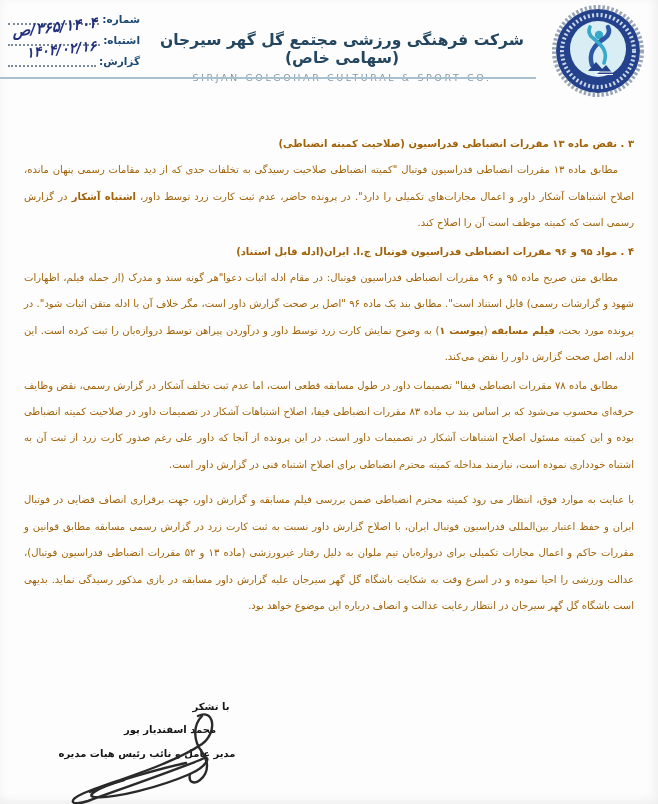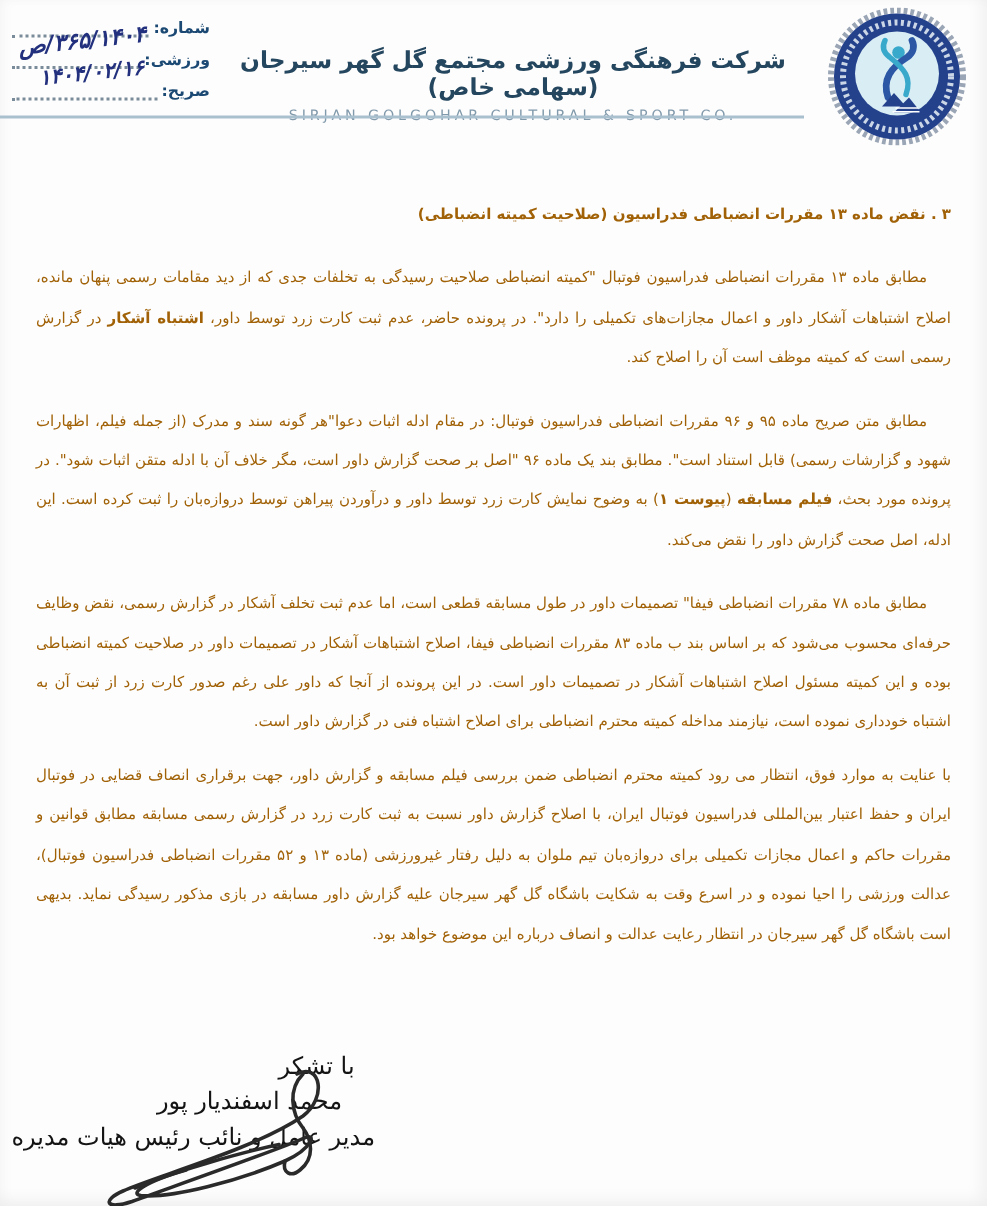--- a/index.html
+++ b/index.html
@@ -24,45 +24,45 @@
   .head-divider{position:absolute;top:77px;left:0;width:536px;height:2px;background:#a9c0cf;}
   
   .logo{position:absolute;top:5px;left:552px;width:92px;height:92px;}
   
   .body-text{
     position:absolute;top:131px;left:24px;width:610px;
     direction:rtl;text-align:justify;
     font-size:10px;line-height:26.4px;color:#a16207;
   }
   .sec-title{font-weight:bold;margin:0;}
-  .sec-para{margin:16px 0 2px;text-indent:16px;}
+  .sec-para{margin:0 0 2px;text-indent:16px;}
   .closing-para{margin:9px 0 0;text-indent:0;}
   .bold{font-weight:bold;}
   .sec{margin-bottom:2px;}
   
-  .sig-line{position:absolute;direction:rtl;font-weight:normal;color:#141414;white-space:nowrap;font-size:16px;}
+  .sig-line{position:absolute;direction:rtl;font-weight:bold;color:#141414;white-space:nowrap;font-size:10px;}
   .sig-thanks{top:701px;left:183px;width:56px;text-align:center;}
   .sig-name{top:724px;left:112px;width:116px;text-align:center;}
   .sig-title{top:748px;left:44px;width:206px;text-align:center;}
   .scribble{position:absolute;top:706px;left:52px;width:162px;height:98px;}
 </style>
 </head>
 <body>
 
 <div class="meta-block">
   <div class="meta-row">
     <span class="lbl">شماره:</span>
     <span class="leader"></span>
   </div>
   <div class="meta-row">
-    <span class="lbl">ورزشی:</span>
+    <span class="lbl">اشتباه:</span>
     <span class="leader"></span>
   </div>
   <div class="meta-row">
-    <span class="lbl">صریح:</span>
+    <span class="lbl">گزارش:</span>
     <span class="leader"></span>
   </div>
   <div class="hand hand-number">۳۶۵/۱۴۰۴/ص</div>
   <div class="hand hand-date">۱۴۰۴/۰۲/۱۶</div>
 </div>
 
 <div class="head-center">
   <div class="company-fa">شرکت فرهنگی ورزشی مجتمع گل گهر سیرجان (سهامی خاص)</div>
   <div class="company-en">SIRJAN GOLGOHAR CULTURAL &amp; SPORT CO.</div>
 </div>
@@ -84,20 +84,21 @@
     <path d="M45 67 H60 M43 69.5 H61" stroke="#ffffff" stroke-width="1"></path>
   </svg>
 </div>
 
 <div class="body-text">
   <div class="sec">
     <p class="sec-title">۳ . نقض ماده ۱۳ مقررات انضباطی فدراسیون (صلاحیت کمیته انضباطی)</p>
     <p class="sec-para"><span>مطابق ماده ۱۳ مقررات انضباطی فدراسیون فوتبال "کمیته انضباطی صلاحیت رسیدگی به تخلفات جدی که از دید مقامات رسمی پنهان مانده، اصلاح اشتباهات آشکار داور و اعمال مجازات‌های تکمیلی را دارد". در پرونده حاضر، عدم ثبت کارت زرد توسط داور، </span><span class="bold">اشتباه آشکار</span><span> در گزارش رسمی است که کمیته موظف است آن را اصلاح کند.</span></p>
   </div>
   <div class="sec">
+    <p class="sec-title">۴ . مواد ۹۵ و ۹۶ مقررات انضباطی فدراسیون فوتبال ج.ا. ایران(ادله قابل استناد)</p>
     <p class="sec-para"><span>مطابق متن صریح ماده ۹۵ و ۹۶ مقررات انضباطی فدراسیون فوتبال: در مقام ادله اثبات دعوا"هر گونه سند و مدرک (از جمله فیلم، اظهارات شهود و گزارشات رسمی) قابل استناد است". مطابق بند یک ماده ۹۶ "اصل بر صحت گزارش داور است، مگر خلاف آن با ادله متقن اثبات شود". در پرونده مورد بحث، </span><span class="bold">فیلم مسابقه</span><span> (</span><span class="bold">پیوست ۱</span><span>) به وضوح نمایش کارت زرد توسط داور و درآوردن پیراهن توسط دروازه‌بان را ثبت کرده است. این ادله، اصل صحت گزارش داور را نقض می‌کند.</span></p>
   </div>
   <div class="sec">
     <p class="sec-para"><span>مطابق ماده ۷۸ مقررات انضباطی فیفا"  تصمیمات داور در طول مسابقه قطعی است، اما عدم ثبت تخلف آشکار در گزارش رسمی، نقض وظایف حرفه‌ای محسوب می‌شود که بر اساس بند ب ماده ۸۳ مقررات انضباطی فیفا، اصلاح اشتباهات آشکار در تصمیمات داور در صلاحیت کمیته انضباطی بوده و این کمیته مسئول اصلاح اشتباهات آشکار در تصمیمات داور است. در این پرونده از آنجا که داور علی رغم صدور کارت زرد از ثبت آن به اشتباه خودداری نموده است، نیازمند مداخله کمیته محترم انضباطی برای اصلاح اشتباه فنی در گزارش داور است.</span></p>
   </div>
   <p class="closing-para"><span>با عنایت به موارد فوق، انتظار می رود کمیته محترم انضباطی ضمن بررسی فیلم مسابقه و گزارش داور، جهت برقراری انصاف قضایی در فوتبال ایران و حفظ اعتبار بین‌المللی فدراسیون فوتبال ایران، با اصلاح گزارش داور نسبت به ثبت کارت زرد در گزارش رسمی مسابقه مطابق قوانین و مقررات حاکم و اعمال مجازات تکمیلی برای دروازه‌بان تیم ملوان به دلیل رفتار غیرورزشی (ماده ۱۳ و ۵۲ مقررات انضباطی فدراسیون فوتبال)، عدالت ورزشی را احیا نموده و در اسرع وقت به شکایت باشگاه گل گهر سیرجان علیه گزارش داور مسابقه در بازی مذکور رسیدگی نماید. بدیهی است  باشگاه گل گهر سیرجان در انتظار رعایت عدالت و انصاف درباره این موضوع خواهد بود.</span></p>
 </div>
 
 <div class="sig-line sig-thanks">با تشکر</div>
 <div class="sig-line sig-name">محمد اسفندیار پور</div>

